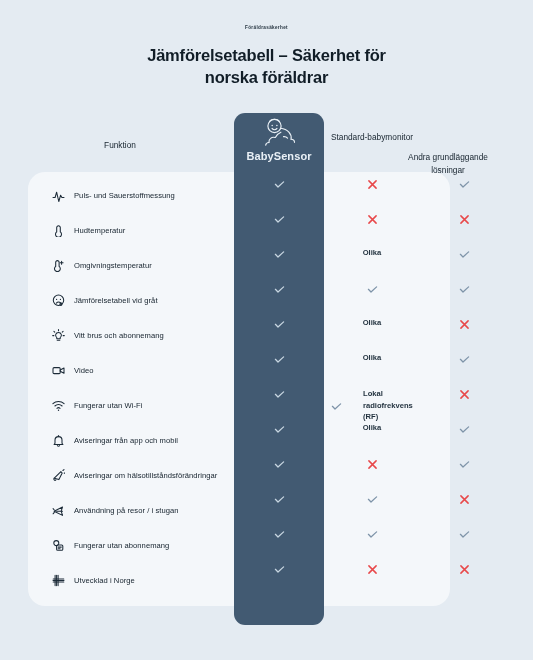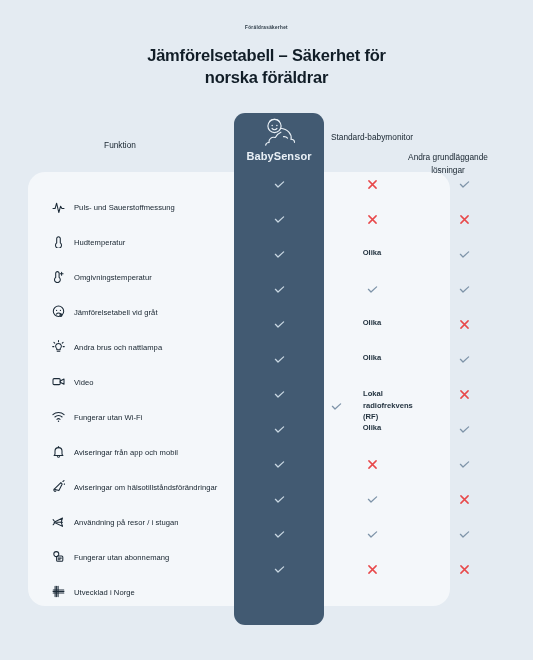--- a/index.html
+++ b/index.html
@@ -104,21 +104,21 @@
     height: 35px;
   }
 
   .feat {
     position: absolute;
     left: 52px;
     top: 0;
     width: 185px;
     height: 35px;
     display: flex;
-    align-items: flex-end;
+    align-items: center;
     gap: 9px;
   }
   .feat-icon {
     flex: 0 0 13px;
     width: 13px;
     height: 13px;
     color: #1c2b38;
   }
   .feat-icon svg { display: block; }
   .feat-label {
@@ -319,21 +319,21 @@
     </div>
     <div class="row" style="top: 318px;">
       <div class="feat">
         <span class="feat-icon">
           <svg width="13" height="13" viewBox="0 0 13 13" fill="none" stroke="currentColor" stroke-width="1.05" stroke-linecap="round" stroke-linejoin="round">
             <path d="M6.5 3.4a2.9 2.9 0 0 1 1.7 5.25v1.1H4.8v-1.1A2.9 2.9 0 0 1 6.5 3.4z"></path>
             <path d="M5.2 11.2h2.6"></path>
             <path d="M6.5.6v1.2M1.9 2.3l.85.85M11.1 2.3l-.85.85M.7 6.6h1.2M11.1 6.6h1.2"></path>
           </svg>
         </span>
-        <span class="feat-label">Andra brus och nattlampa</span>
+        <span class="feat-label">Vitt brus och abonnemang</span>
       </div>
       <div class="cell cell-baby">
         <span class="ic check-dark"><svg class="gl" viewBox="0 0 13 13" fill="none" stroke="currentColor" stroke-width="1.25" stroke-linecap="round" stroke-linejoin="round">
             <path d="M2.4 6.3 5 9l5.6-5.1"></path>
           </svg></span>
       </div>
       <div class="cell cell-std">
         <span>Olika</span>
       </div>
       <div class="cell cell-other">

